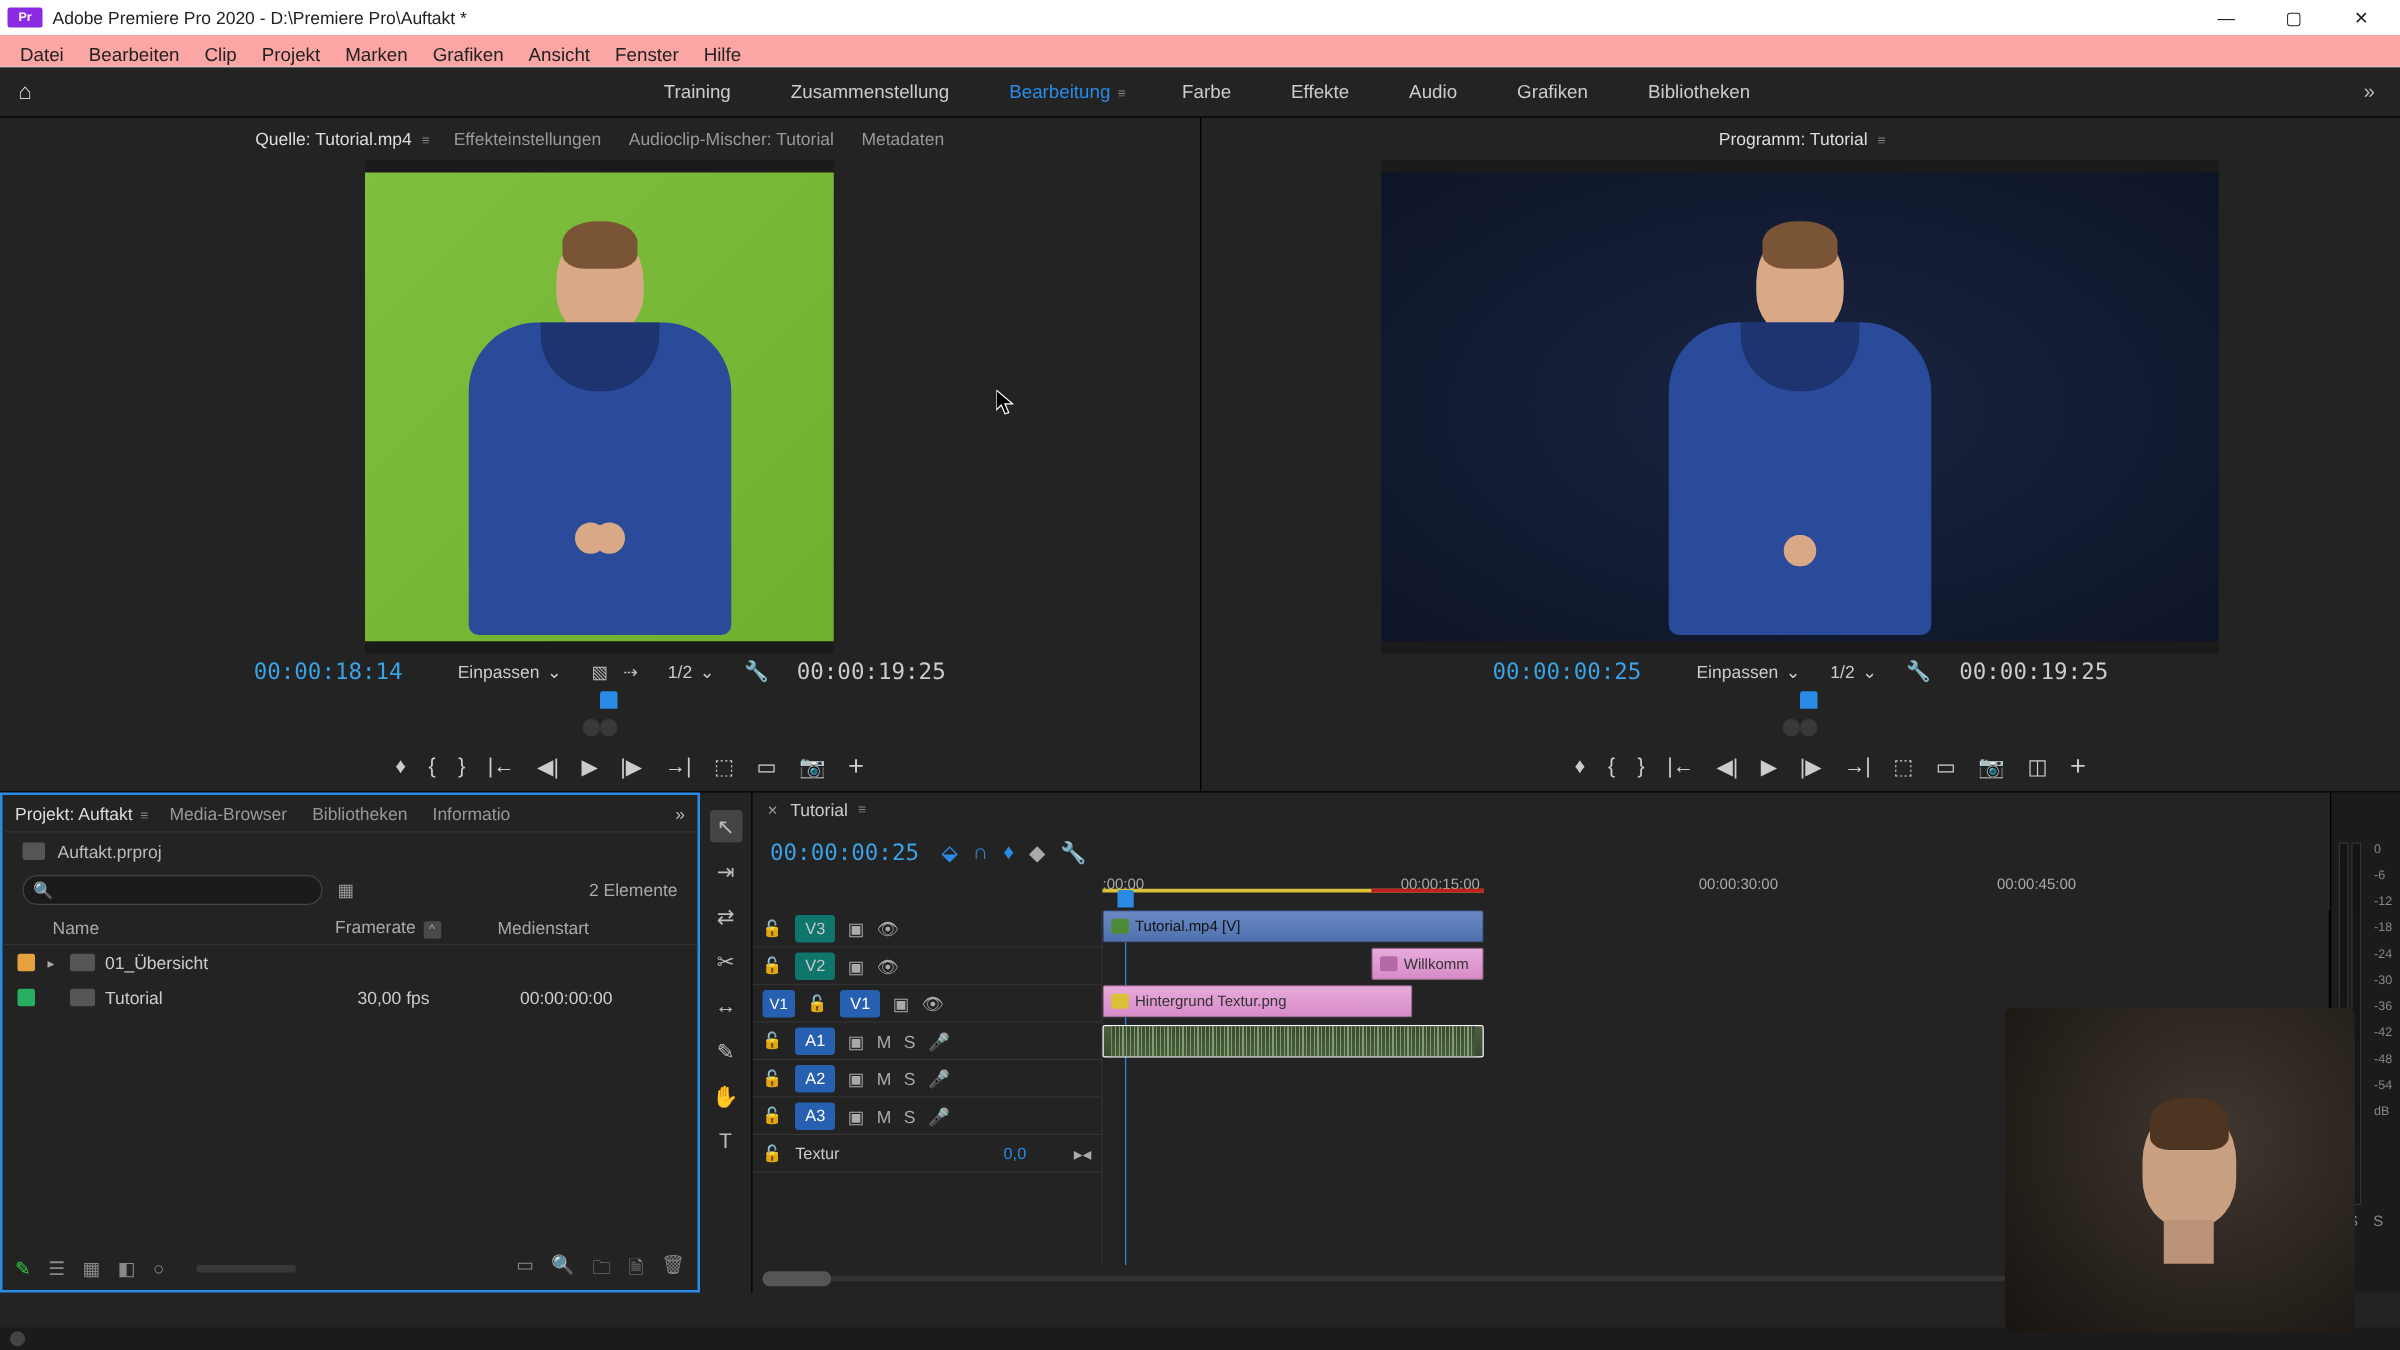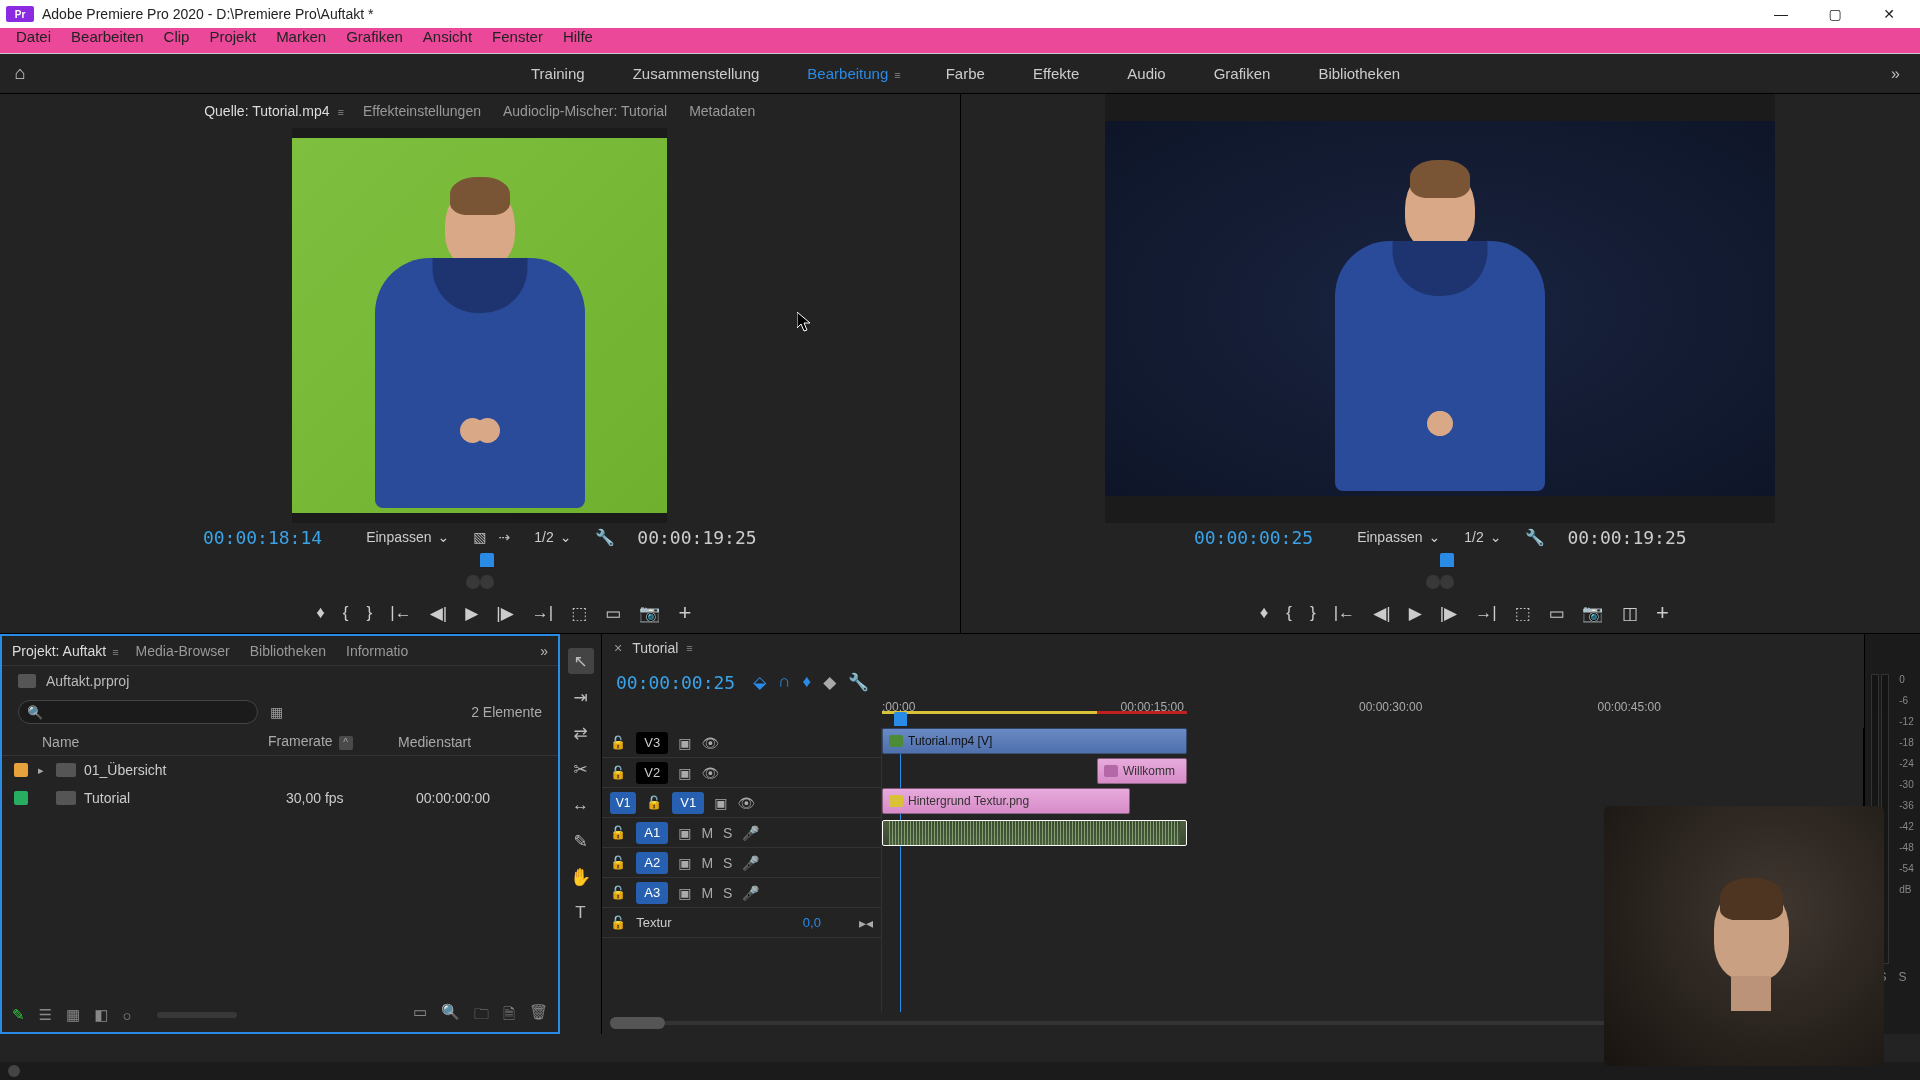--- a/index.html
+++ b/index.html
@@ -5,21 +5,21 @@
 * { margin:0; padding:0; box-sizing:border-box; font-family:"Segoe UI",Arial,sans-serif; }
 body { background:#232323; color:#ccc; width:1920px; height:1080px; overflow:hidden; font-size:14px; }
 
 
 .titlebar { height:28px; background:#fff; color:#222; display:flex; align-items:center; padding:0 6px; font-size:14px; }
 .titlebar .app-icon { width:28px; height:16px; background:#8a2be2; border-radius:2px; margin-right:8px; font-size:10px; color:#fff; display:flex; align-items:center; justify-content:center; font-weight:bold; }
 .titlebar .win-btns { margin-left:auto; display:flex; gap:24px; padding-right:10px; }
 .titlebar .wbtn { width:30px; height:20px; display:flex; align-items:center; justify-content:center; font-size:14px; cursor:pointer; }
 
 
-.menubar { height:26px; background:#ec4899; color:#222; display:flex; align-items:flex-start; padding:0 6px; font-size:15px; border-bottom:1px solid #ccc;}
+.menubar { height:26px; background:#fca5a5; color:#222; display:flex; align-items:flex-end; padding:0 6px; font-size:15px; border-bottom:1px solid #ccc;}
 .menubar span { padding:0 10px; cursor:pointer; }
 
 
 .wstabs { height:40px; background:#232323; display:flex; align-items:center; border-bottom:1px solid #000;}
 .wstabs .home-ic { width:40px; display:flex; align-items:center; justify-content:center; font-size:18px; color:#ccc; }
 .wstabs .mid { margin:0 auto; display:flex; align-items:center; gap:48px;}
 .wstabs .ws { color:#ccc; font-size:15px; cursor:pointer; }
 .wstabs .ws.active { color:#2a8be6; }
 .wstabs .ws .menu-h { margin-left:6px; letter-spacing:-3px; color:#888; font-size:11px;}
 .wstabs .more { color:#bbb; font-size:16px; padding-right:20px;}
@@ -103,21 +103,21 @@
 .tl-header .btns{display:flex;gap:12px;margin-left:18px;}
 .tl-header .hic{color:#2a8be6;font-size:17px;}
 .tl-header .hic.g{color:#aaa;}
 .tl-timecols{position:absolute;left:280px;right:28px;top:66px;height:20px;display:flex;font-size:12px;color:#aaa;}
 .tl-timecols span{width:240px;}
 .tl-tracks{flex:1;display:flex;}
 .tl-labels{width:280px;border-right:1px solid #333;}
 .track-row{height:30px;display:flex;align-items:center;border-bottom:1px solid #333;padding:0 8px;gap:10px;font-size:13px;color:#ccc;}
 .track-row.thin{height:30px;}
 .track-row .lk{color:#888;font-size:13px;}
-.track-row .tid{width:32px;height:22px;display:flex;align-items:center;justify-content:center;border-radius:3px;background:#000000;}
+.track-row .tid{width:32px;height:22px;display:flex;align-items:center;justify-content:center;border-radius:3px;background:#0f766e;}
 .track-row .tid.hl{background:#2760b0;color:#fff;}
 .track-row .src{width:26px;height:22px;background:#2760b0;border-radius:3px;display:flex;align-items:center;justify-content:center;font-size:12px;color:#fff;}
 .track-row .sic{color:#aaa;font-size:14px;}
 .track-row.master{font-size:13px;}
 .track-row.master .val{margin-left:auto;margin-right:28px;color:#2a8be6;}
 .tl-clips{flex:1;position:relative;border-right:1px solid #000;}
 .clip{position:absolute;height:26px;border-radius:2px;padding:0 6px;display:flex;align-items:center;font-size:12px;border:1px solid rgba(0,0,0,0.4);}
 .clip.v{background:linear-gradient(#6a8ac5,#4e70ac);color:#111;}
 .clip.vpink{background:linear-gradient(#e7abdc,#d78bc8);color:#333;}
 .clip.a{background:linear-gradient(#4b5f3f,#3a4930);height:26px;}
@@ -257,20 +257,23 @@
       <span class="tbtn">|▶</span>
       <span class="tbtn">→|</span>
       <span class="tbtn">⬚</span>
       <span class="tbtn">▭</span>
       <span class="tbtn">📷</span>
       <span class="add-btn">+</span>
     </div>
   </div>
 
   <div class="panel">
+    <div class="panel-tabs">
+      <span class="ptab active"><span>Programm: Tutorial</span><span class="menu-h">≡</span></span>
+    </div>
     <div class="viewer">
       <div class="vcontent wide">
         <div class="navybg"></div>
         <div class="person">
             <div class="head">
               <div class="hair"></div>
             </div>
             <div class="hoodie">
               <div class="hood-neck"></div>
               <div class="hand l" style="left:92px;bottom:55px;"></div>

